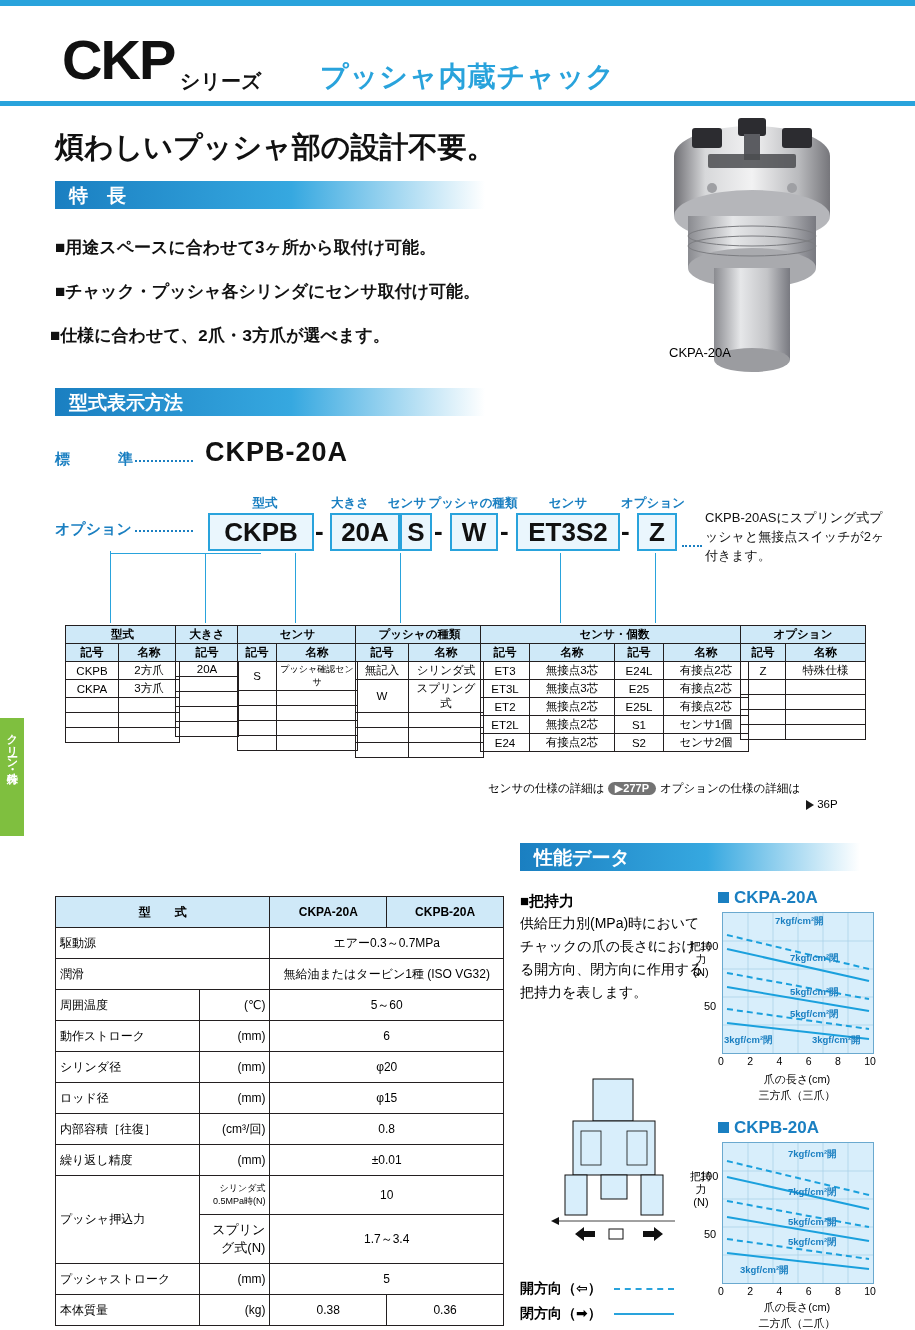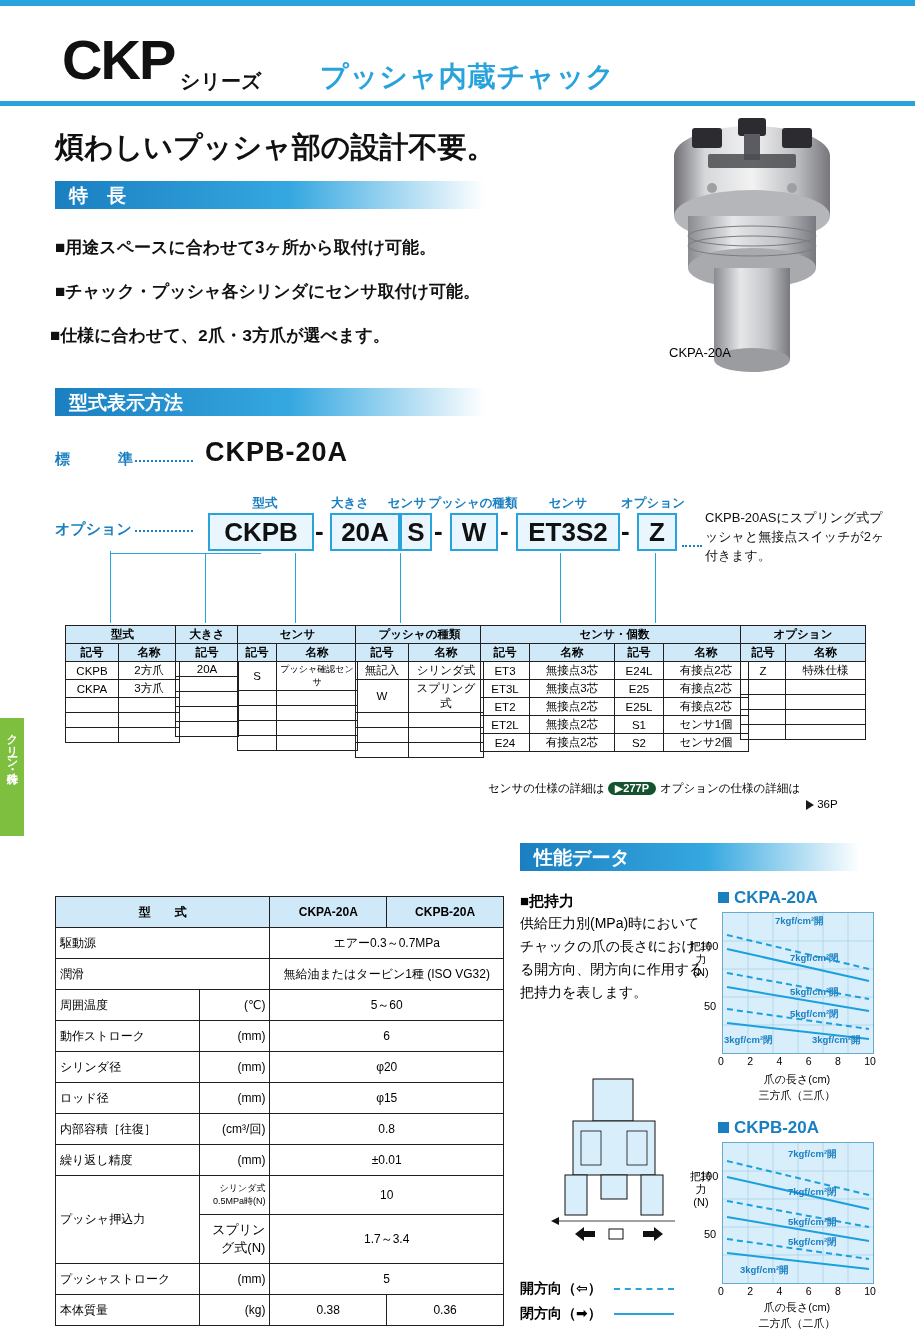--- a/index.html
+++ b/index.html
@@ -71,21 +71,21 @@
 
   
   .perf-text{position:absolute;font-size:14px;line-height:23px;}
   .graph-title{position:absolute;font-size:17px;font-weight:bold;color:#1a7fc1;}
   .graph-title .sq{display:inline-block;width:11px;height:11px;background:#1a7fc1;margin-right:5px;}
   .chart{position:absolute;background:#d8eefb;border:1px solid #6aa9cf;}
   .axis-lbl{position:absolute;font-size:11px;}
   .legend{position:absolute;font-size:14px;font-weight:bold;}
 
   .ref{position:absolute;font-size:11.5px;}
-  .pill{display:inline-block;background:#14532d;color:#fff;border-radius:9px;padding:0 7px;font-size:11px;font-weight:bold;}
+  .pill{display:inline-block;background:#737373;color:#fff;border-radius:9px;padding:0 7px;font-size:11px;font-weight:bold;}
   .tri{display:inline-block;width:0;height:0;border-left:8px solid #1a1a1a;border-top:5px solid transparent;border-bottom:5px solid transparent;vertical-align:middle;}
 </style>
 </head>
 <body>
 
 <div class="page">
 
   <div class="top-rule"></div>
   <div class="header">
     <div class="hdr-logo">CKP</div>

